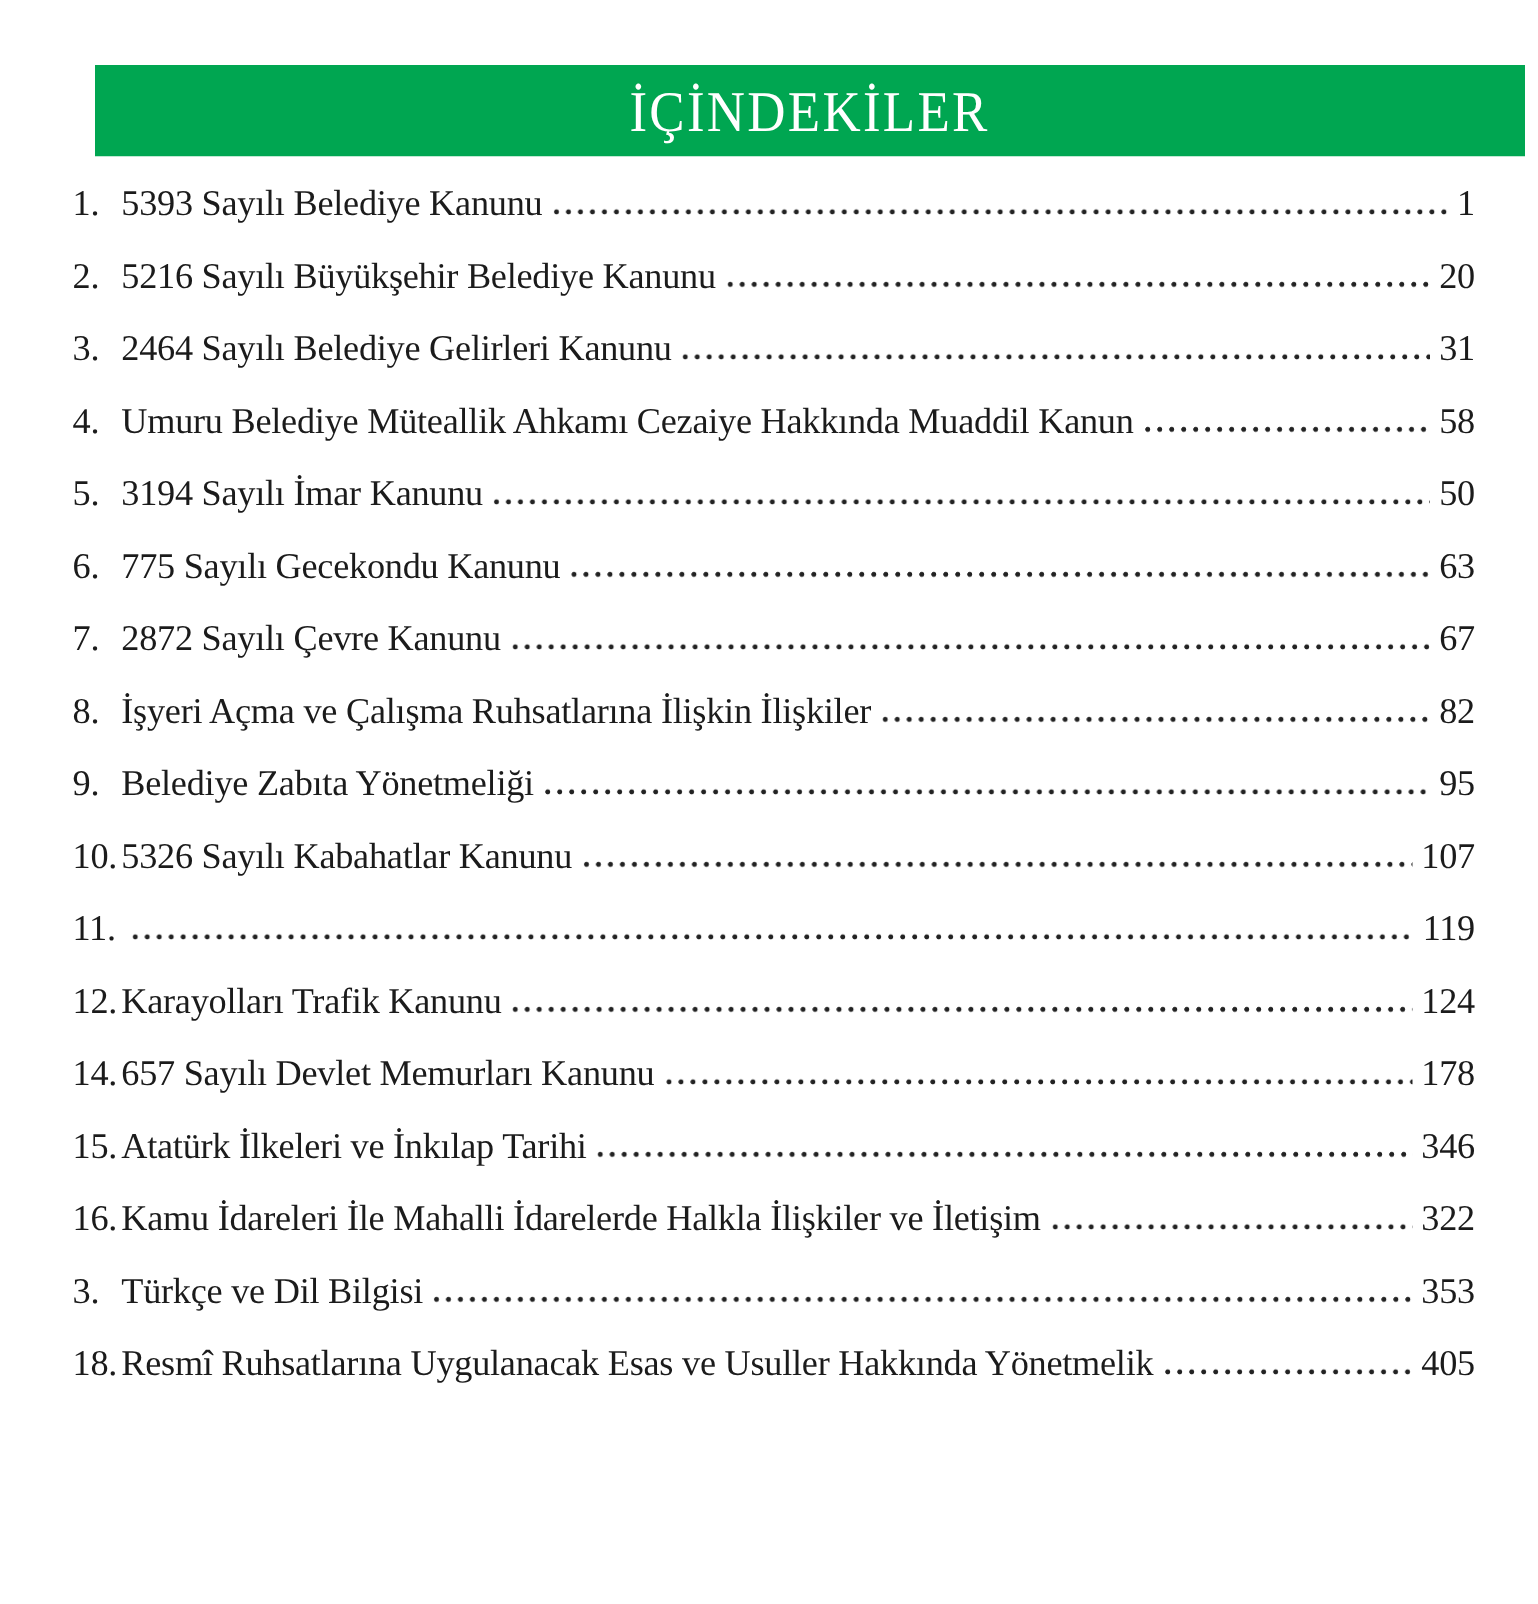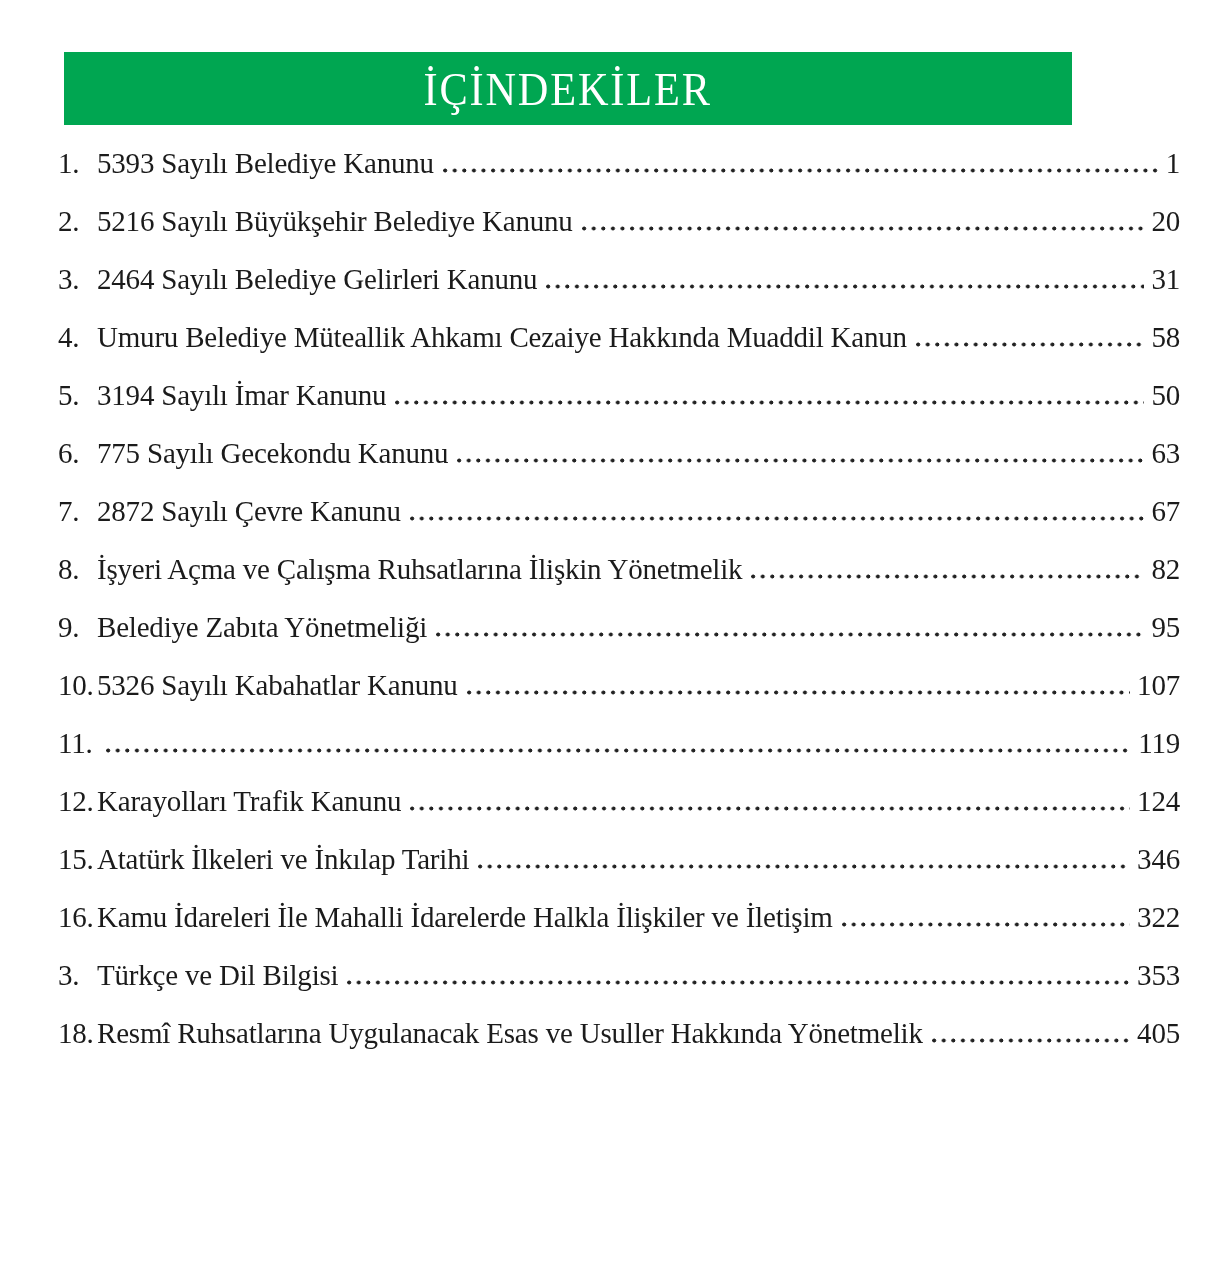--- a/index.html
+++ b/index.html
@@ -10,23 +10,23 @@
   .page {
     position: relative;
     width: 1230px;
     height: 1283px;
     background: #ffffff;
     font-family: "Liberation Serif", "DejaVu Serif", serif;
     overflow: hidden;
   }
   .header-bar {
     position: absolute;
-    left: 64px;
+    left: 76px;
     top: 52px;
-    width: 1008px;
+    width: 1144px;
     height: 73px;
     background: #00A651;
     display: flex;
     align-items: center;
     justify-content: center;
   }
   .header-title {
     color: #ffffff;
     font-size: 46px;
     font-weight: normal;
@@ -126,21 +126,21 @@
 
   <div class="toc-row">
     <span class="toc-num">7.</span>
     <span class="toc-title">2872 Sayılı Çevre Kanunu</span>
     <span class="toc-leader"></span>
     <span class="toc-page-num">67</span>
   </div>
 
   <div class="toc-row">
     <span class="toc-num">8.</span>
-    <span class="toc-title">İşyeri Açma ve Çalışma Ruhsatlarına İlişkin Yönetmelik</span>
+    <span class="toc-title">İşyeri Açma ve Çalışma Ruhsatlarına İlişkin İlişkiler</span>
     <span class="toc-leader"></span>
     <span class="toc-page-num">82</span>
   </div>
 
   <div class="toc-row">
     <span class="toc-num">9.</span>
     <span class="toc-title">Belediye Zabıta Yönetmeliği</span>
     <span class="toc-leader"></span>
     <span class="toc-page-num">95</span>
   </div>
@@ -159,20 +159,26 @@
   </div>
 
   <div class="toc-row">
     <span class="toc-num">12.</span>
     <span class="toc-title">Karayolları Trafik Kanunu</span>
     <span class="toc-leader"></span>
     <span class="toc-page-num">124</span>
   </div>
 
 
+  <div class="toc-row">
+    <span class="toc-num">14.</span>
+    <span class="toc-title">657 Sayılı Devlet Memurları Kanunu</span>
+    <span class="toc-leader"></span>
+    <span class="toc-page-num">178</span>
+  </div>
 
   <div class="toc-row">
     <span class="toc-num">15.</span>
     <span class="toc-title">Atatürk İlkeleri ve İnkılap Tarihi</span>
     <span class="toc-leader"></span>
     <span class="toc-page-num">346</span>
   </div>
 
   <div class="toc-row">
     <span class="toc-num">16.</span>

